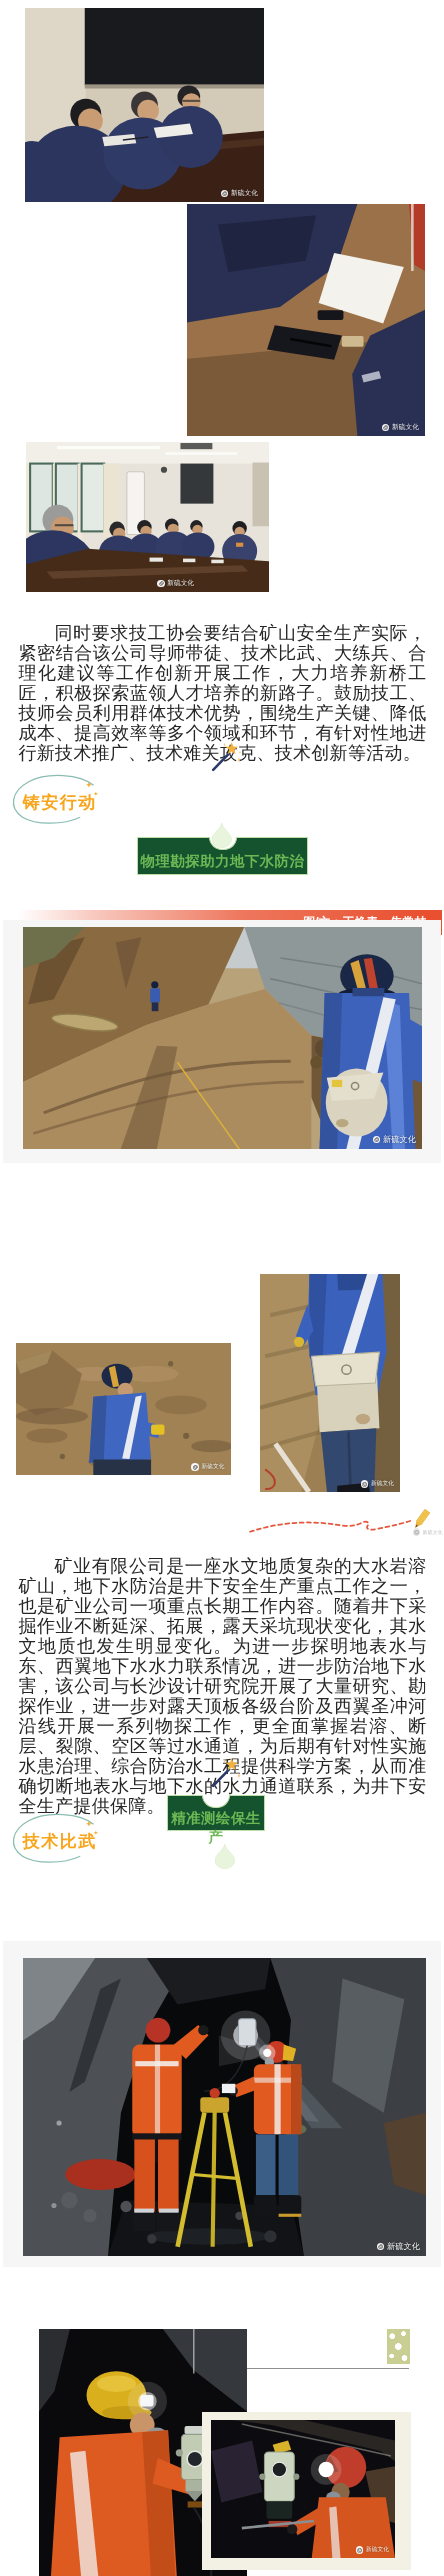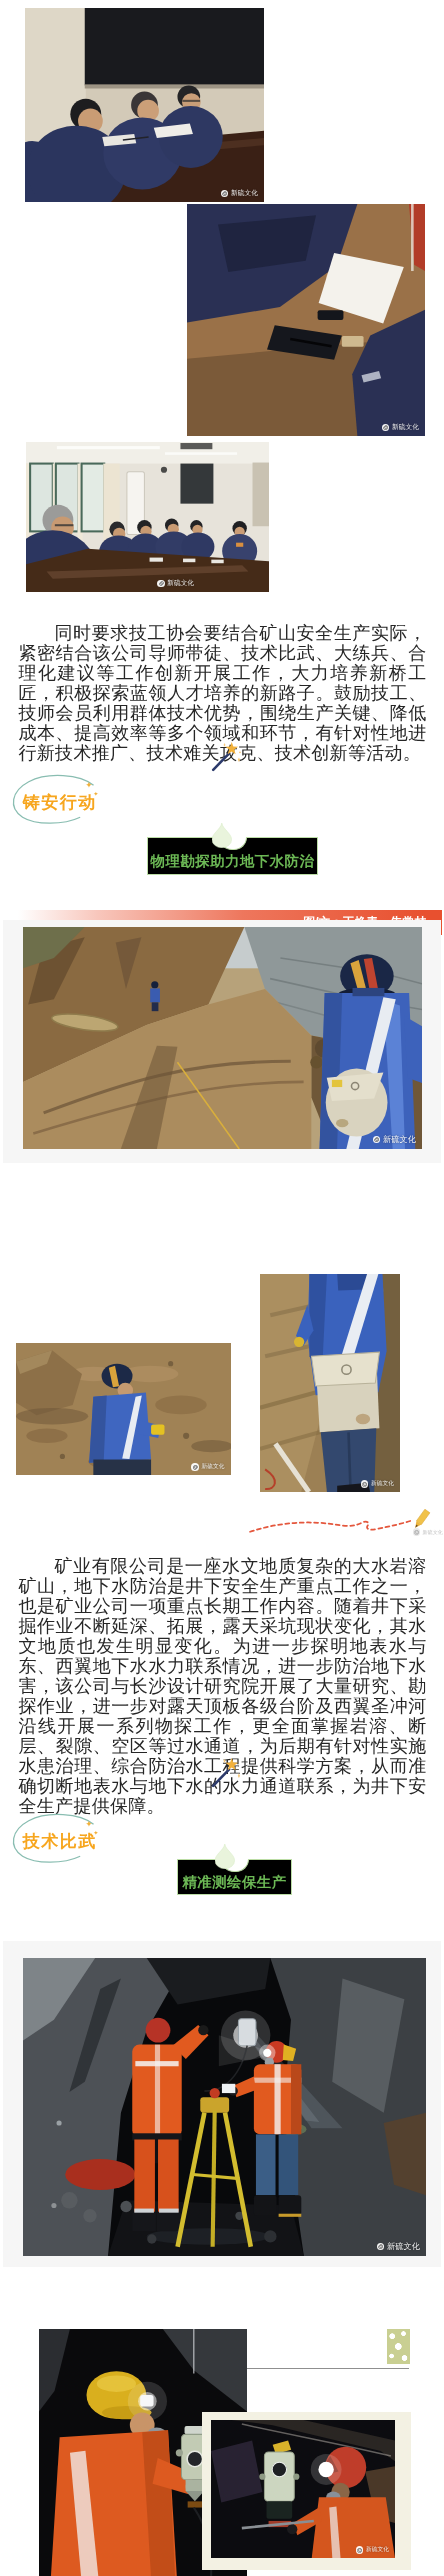--- a/index.html
+++ b/index.html
@@ -13,22 +13,22 @@
   .wm-ic{width:7.7px;height:7.7px;border-radius:50%;background:rgba(255,255,255,.95);position:relative;flex:none;}
   .wm-ic::before{content:"";position:absolute;left:1.5px;top:2.1px;width:2.6px;height:2.6px;border-radius:50%;border:0.6px solid #8a8a8a;}
   .wm-ic::after{content:"";position:absolute;right:1px;top:1.5px;width:2.1px;height:2.1px;border-radius:50%;border:0.6px solid #8a8a8a;}
   .wm--sm{font-size:5.7px;}
   .para{position:absolute;left:18.5px;width:408px;font-size:18px;line-height:20px;color:#262626;
         text-align:justify;text-indent:2em;letter-spacing:0.3px;}
   .banner{position:absolute;left:0;width:442px;height:25px;display:flex;align-items:center;
         justify-content:flex-end;padding-right:15.5px;box-sizing:border-box;color:#fff;font-weight:bold;font-size:12px;
         background:linear-gradient(90deg,rgba(233,80,47,0) 4%,rgba(233,80,47,.32) 22%,rgba(233,80,47,.78) 55%,#e8502f 96%);}
   .graybg{position:absolute;left:3.1px;width:438px;background:#f6f6f6;}
-  .titlebox{position:absolute;border:1px solid #bcdda6;background:#000000;box-sizing:border-box;
-        text-align:center;color:#6cb855;font-weight:bold;font-size:14.4px;letter-spacing:0.5px;margin-left:10px;}
+  .titlebox{position:absolute;border:1px solid #bcdda6;background:#14532d;box-sizing:border-box;
+        text-align:center;color:#6cb855;font-weight:bold;font-size:14.4px;letter-spacing:0.5px;}
   .notch{position:absolute;top:-1px;left:50%;transform:translateX(-50%);width:28px;height:13.4px;background:#fff;
         border:1px solid #bcdda6;border-top:none;border-radius:0 0 28px 28px;box-sizing:border-box;}
   .drop{position:absolute;width:19.6px;height:25px;}
   .seclabel{position:absolute;width:98px;height:54px;}
   .seclabel svg{position:absolute;left:0;top:0;}
   .seclabel-text{position:absolute;left:15.5px;top:17.5px;font-size:17px;font-weight:bold;color:#f7a61e;letter-spacing:1.5px;white-space:nowrap;}
   .sparkle{position:absolute;color:#f2b03a;line-height:1;}
   .wand{position:absolute;width:36px;height:36px;}
   .deco-dots{position:absolute;left:387px;top:2329px;width:23px;height:35px;background:#c9cf92;
       background-image:radial-gradient(circle at 5.2px 7.2px,#fff 2.6px,transparent 3.1px),
@@ -326,21 +326,21 @@
   <div class="seclabel" style="left:7.2px;top:1812px;">
     <svg viewBox="0 0 190 105" width="98" height="54">
       <path d="M168 24 C142 2 78 -2 42 17 C8 35 2 68 30 86 C56 102 110 101 142 86" stroke="#7cb6a9" stroke-width="2.5" fill="none" opacity=".9"></path>
     </svg>
     <span class="seclabel-text">技术比武</span>
     <span class="sparkle" style="left:78px;top:8.2px;font-size:8.8px;">✦</span>
     <span class="sparkle" style="left:86px;top:17.5px;font-size:6.2px;">✦</span>
     <span class="sparkle" style="left:76px;top:23px;font-size:5.2px;">✦</span>
   </div>
 
-  <div class="titlebox" style="left:167px;top:1859px;width:115px;height:36px;padding-top:13.4px;font-family:Liberation Serif, serif;">
+  <div class="titlebox" style="left:167px;top:1795px;width:98px;height:36px;padding-top:13.4px;font-family:Liberation Serif, serif;">
     <span class="notch"></span>
     <span>精准测绘保生产</span>
   </div>
   <div class="drop" style="left:215px;top:1844px;">
     <svg viewBox="0 0 38 48">
         <path d="M19 0 C21 12 38 20 38 32 A19 16 0 1 1 0 32 C0 20 17 12 19 0 Z" fill="#e9f4dc" stroke="#d7ebc4" stroke-width="1"></path>
       </svg>
   </div>
 
 

